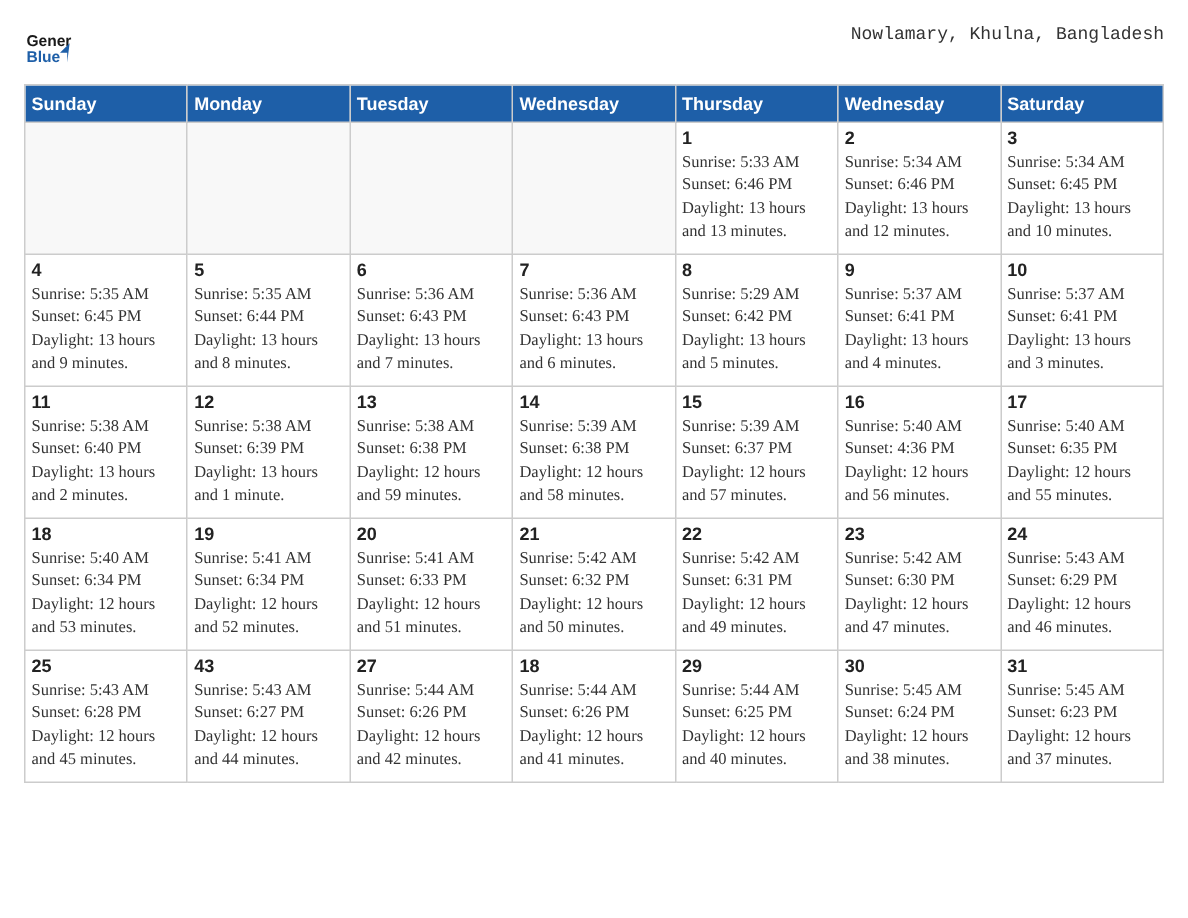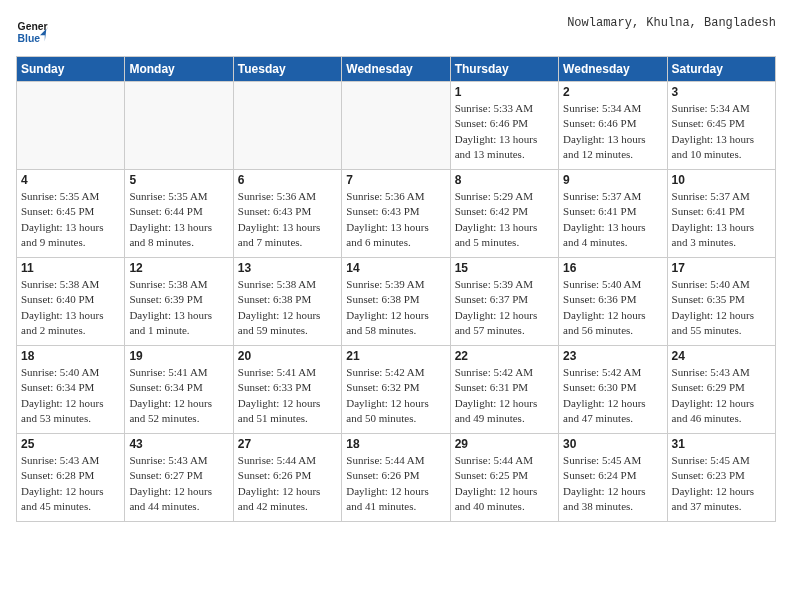--- a/index.html
+++ b/index.html
@@ -211,21 +211,21 @@
         <td>
           <div class="day-num">15</div>
           <div class="cell-info">Sunrise: 5:39 AM
 Sunset: 6:37 PM
 Daylight: 12 hours
 and 57 minutes.</div>
         </td>
         <td>
           <div class="day-num">16</div>
           <div class="cell-info">Sunrise: 5:40 AM
-Sunset: 6:36 PM
+Sunset: 4:36 PM
 Daylight: 12 hours
 and 56 minutes.</div>
         </td>
         <td>
           <div class="day-num">17</div>
           <div class="cell-info">Sunrise: 5:40 AM
 Sunset: 6:35 PM
 Daylight: 12 hours
 and 55 minutes.</div>
         </td>

